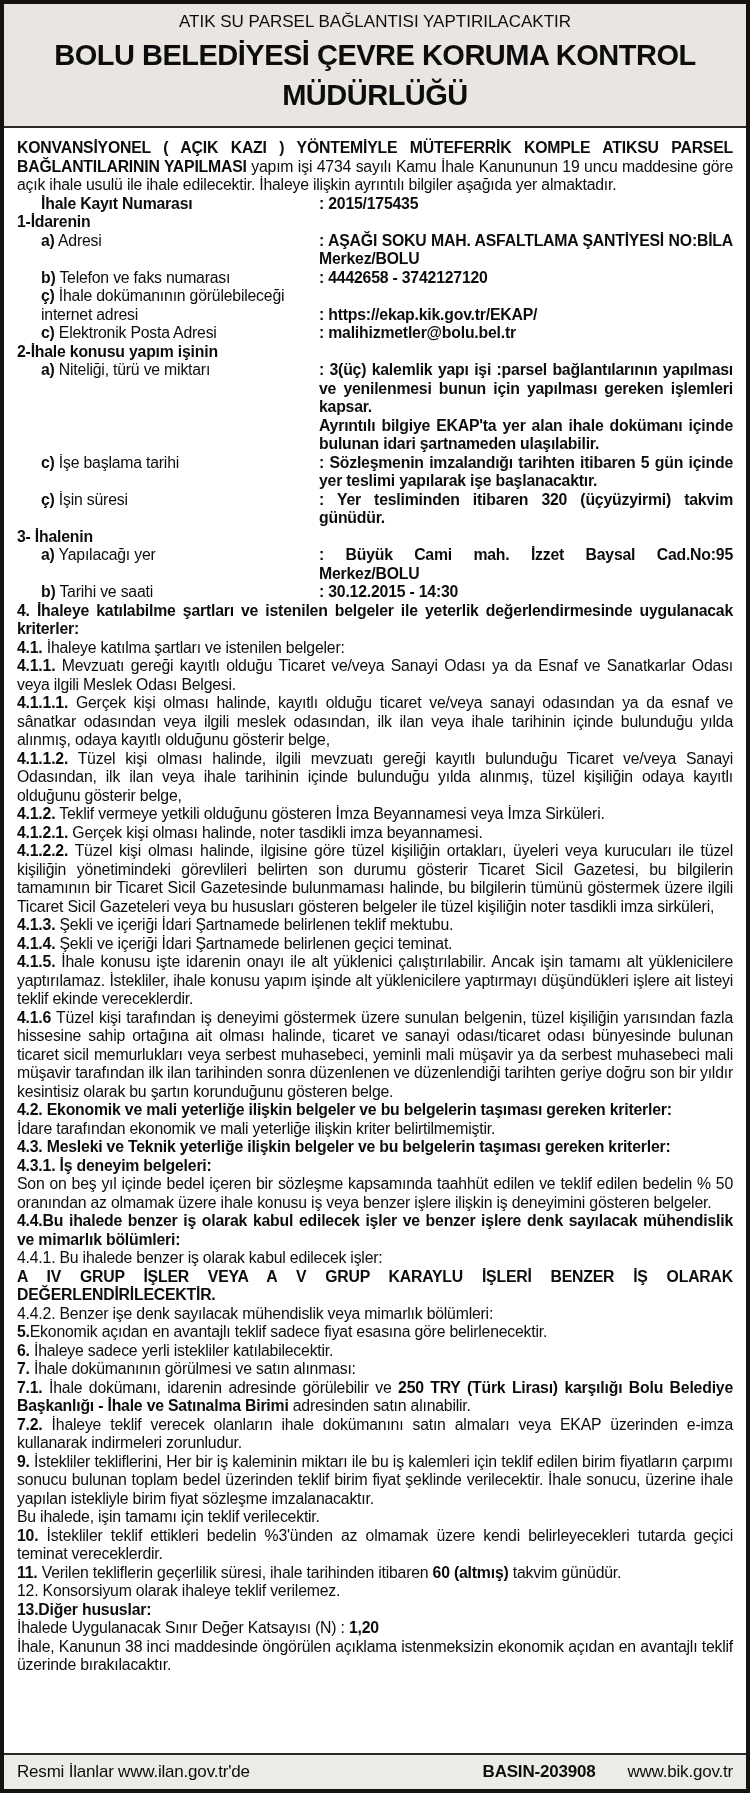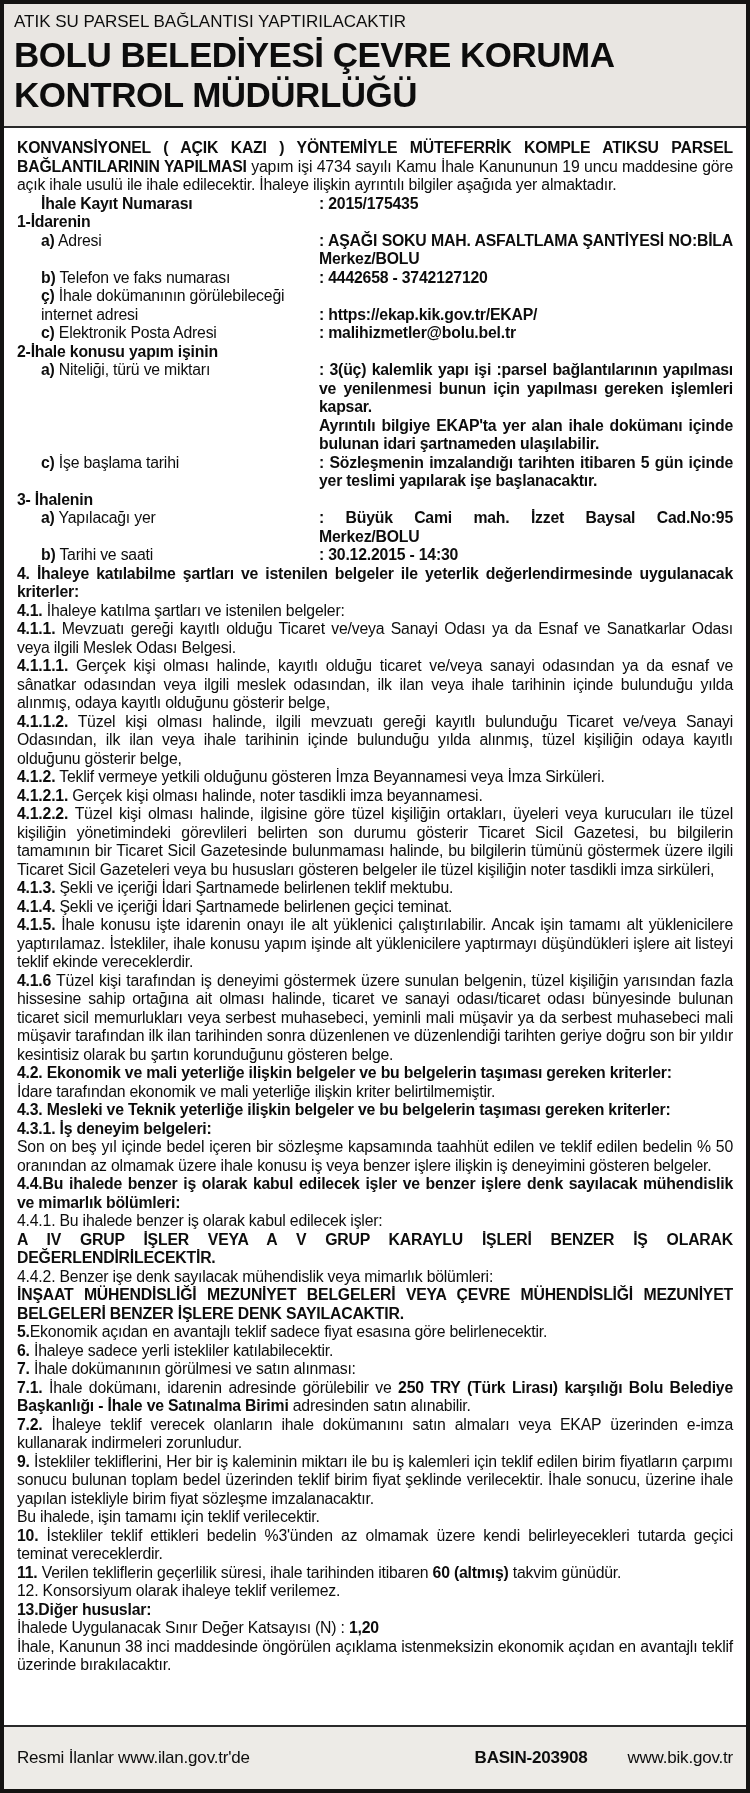--- a/index.html
+++ b/index.html
@@ -4,42 +4,42 @@
 <style>
   html,body{margin:0;padding:0;background:#ffffff;}
   .sheet{
     width:750px;height:1793px;box-sizing:border-box;
     border:4px solid #141312;background:#ffffff;
     display:flex;flex-direction:column;
     font-family:"Liberation Sans",sans-serif;color:#0d0d0d;
   }
   .masthead{
     background:#e9e6e2;border-bottom:2px solid #2a2a2a;
-    text-align:left;padding:7px 10px 11px;
+    text-align:center;padding:7px 10px 11px;
   }
   .masthead .sub{font-size:17px;letter-spacing:0;line-height:22px;}
   .masthead .title{
-    margin:2px 0 0;font-size:35px;font-weight:bold;
+    margin:2px 0 0;font-size:29px;font-weight:bold;
     line-height:40px;letter-spacing:-0.5px;
   }
   .content{
     flex:1;overflow:hidden;padding:11px 13px 0;
     font-size:15.8px;line-height:18.5px;letter-spacing:-0.2px;
   }
   .para{margin:0;text-align:justify;}
   .b{font-weight:bold;}
   .kv{display:flex;}
   .kv .lbl{width:278px;min-width:278px;margin-left:24px;}
   .kv .val{flex:1;font-weight:bold;white-space:pre-line;text-align:justify;}
   .footer{
     background:#edebe7;border-top:2px solid #2a2a2a;
     height:34px;display:flex;align-items:center;justify-content:space-between;
-    padding:14px 13px;font-size:17px;letter-spacing:-0.2px;
+    padding:0 13px;font-size:17px;letter-spacing:-0.2px;
   }
-  .footer .fr{display:flex;gap:40px;align-items:center;}
+  .footer .fr{display:flex;gap:32px;align-items:center;}
 </style>
 </head>
 <body>
 
 <div class="sheet">
   <header class="masthead">
     <div class="sub">ATIK SU PARSEL BAĞLANTISI YAPTIRILACAKTIR</div>
     <h1 class="title">BOLU BELEDİYESİ ÇEVRE KORUMA KONTROL MÜDÜRLÜĞÜ</h1>
   </header>
 
@@ -70,20 +70,24 @@
       <p class="para"><span class="b">2-İhale konusu yapım işinin</span></p>
       <div class="kv">
         <div class="lbl"><span class="b">a)</span><span> Niteliği, türü ve miktarı</span></div>
         <div class="val">: 3(üç) kalemlik yapı işi :parsel bağlantılarının yapılması ve yenilenmesi bunun için yapılması gereken işlemleri kapsar.
 Ayrıntılı bilgiye EKAP'ta yer alan ihale dokümanı içinde bulunan idari şartnameden ulaşılabilir.</div>
       </div>
       <div class="kv">
         <div class="lbl"><span class="b">c)</span><span> İşe başlama tarihi</span></div>
         <div class="val">: Sözleşmenin imzalandığı tarihten itibaren 5 gün içinde yer teslimi yapılarak işe başlanacaktır.</div>
       </div>
+      <div class="kv">
+        <div class="lbl"><span class="b">ç)</span><span> İşin süresi</span></div>
+        <div class="val">: Yer tesliminden itibaren 320 (üçyüzyirmi) takvim günüdür.</div>
+      </div>
       <p class="para"><span class="b">3- İhalenin</span></p>
       <div class="kv">
         <div class="lbl"><span class="b">a)</span><span> Yapılacağı yer</span></div>
         <div class="val">: Büyük Cami mah. İzzet Baysal Cad.No:95 Merkez/BOLU</div>
       </div>
       <div class="kv">
         <div class="lbl"><span class="b">b)</span><span> Tarihi ve saati</span></div>
         <div class="val">: 30.12.2015 - 14:30</div>
       </div>
       <p class="para"><span class="b">4. İhaleye katılabilme şartları ve istenilen belgeler ile yeterlik değerlendirmesinde uygulanacak kriterler:</span></p>
@@ -100,21 +104,20 @@
       <p class="para"><span class="b">4.1.6</span><span> Tüzel kişi tarafından iş deneyimi göstermek üzere sunulan belgenin, tüzel kişiliğin yarısından fazla hissesine sahip ortağına ait olması halinde, ticaret ve sanayi odası/ticaret odası bünyesinde bulunan ticaret sicil memurlukları veya serbest muhasebeci, yeminli mali müşavir ya da serbest muhasebeci mali müşavir tarafından ilk ilan tarihinden sonra düzenlenen ve düzenlendiği tarihten geriye doğru son bir yıldır kesintisiz olarak bu şartın korunduğunu gösteren belge.</span></p>
       <p class="para"><span class="b">4.2. Ekonomik ve mali yeterliğe ilişkin belgeler ve bu belgelerin taşıması gereken kriterler:</span></p>
       <p class="para"><span>İdare tarafından ekonomik ve mali yeterliğe ilişkin kriter belirtilmemiştir.</span></p>
       <p class="para"><span class="b">4.3. Mesleki ve Teknik yeterliğe ilişkin belgeler ve bu belgelerin taşıması gereken kriterler:</span></p>
       <p class="para"><span class="b">4.3.1. İş deneyim belgeleri:</span></p>
       <p class="para"><span>Son on beş yıl içinde bedel içeren bir sözleşme kapsamında taahhüt edilen ve teklif edilen bedelin % 50 oranından az olmamak üzere ihale konusu iş veya benzer işlere ilişkin iş deneyimini gösteren belgeler.</span></p>
       <p class="para"><span class="b">4.4.Bu ihalede benzer iş olarak kabul edilecek işler ve benzer işlere denk sayılacak mühendislik ve mimarlık bölümleri:</span></p>
       <p class="para"><span>4.4.1. Bu ihalede benzer iş olarak kabul edilecek işler:</span></p>
       <p class="para"><span class="b">A IV GRUP İŞLER VEYA A V GRUP KARAYLU İŞLERİ BENZER İŞ OLARAK DEĞERLENDİRİLECEKTİR.</span></p>
       <p class="para"><span>4.4.2. Benzer işe denk sayılacak mühendislik veya mimarlık bölümleri:</span></p>
-      <p class="para"><span class="b">İNŞAAT MÜHENDİSLİĞİ MEZUNİYET BELGELERİ VEYA ÇEVRE MÜHENDİSLİĞİ MEZUNİYET BELGELERİ BENZER İŞLERE DENK SAYILACAKTIR.</span></p>
       <p class="para"><span class="b">5.</span><span>Ekonomik açıdan en avantajlı teklif sadece fiyat esasına göre belirlenecektir.</span></p>
       <p class="para"><span class="b">6.</span><span> İhaleye sadece yerli istekliler katılabilecektir.</span></p>
       <p class="para"><span class="b">7.</span><span> İhale dokümanının görülmesi ve satın alınması:</span></p>
       <p class="para"><span class="b">7.1.</span><span> İhale dokümanı, idarenin adresinde görülebilir ve </span><span class="b">250 TRY (Türk Lirası) karşılığı Bolu Belediye Başkanlığı - İhale ve Satınalma Birimi</span><span> adresinden satın alınabilir.</span></p>
       <p class="para"><span class="b">7.2.</span><span> İhaleye teklif verecek olanların ihale dokümanını satın almaları veya EKAP üzerinden e-imza kullanarak indirmeleri zorunludur.</span></p>
       <p class="para"><span class="b">9.</span><span> İstekliler tekliflerini, Her bir iş kaleminin miktarı ile bu iş kalemleri için teklif edilen birim fiyatların çarpımı sonucu bulunan toplam bedel üzerinden teklif birim fiyat şeklinde verilecektir. İhale sonucu, üzerine ihale yapılan istekliyle birim fiyat sözleşme imzalanacaktır.</span></p>
       <p class="para"><span>Bu ihalede, işin tamamı için teklif verilecektir.</span></p>
       <p class="para"><span class="b">10.</span><span> İstekliler teklif ettikleri bedelin %3'ünden az olmamak üzere kendi belirleyecekleri tutarda geçici teminat vereceklerdir.</span></p>
       <p class="para"><span class="b">11.</span><span> Verilen tekliflerin geçerlilik süresi, ihale tarihinden itibaren </span><span class="b">60 (altmış)</span><span> takvim günüdür.</span></p>
       <p class="para"><span>12. Konsorsiyum olarak ihaleye teklif verilemez.</span></p>

